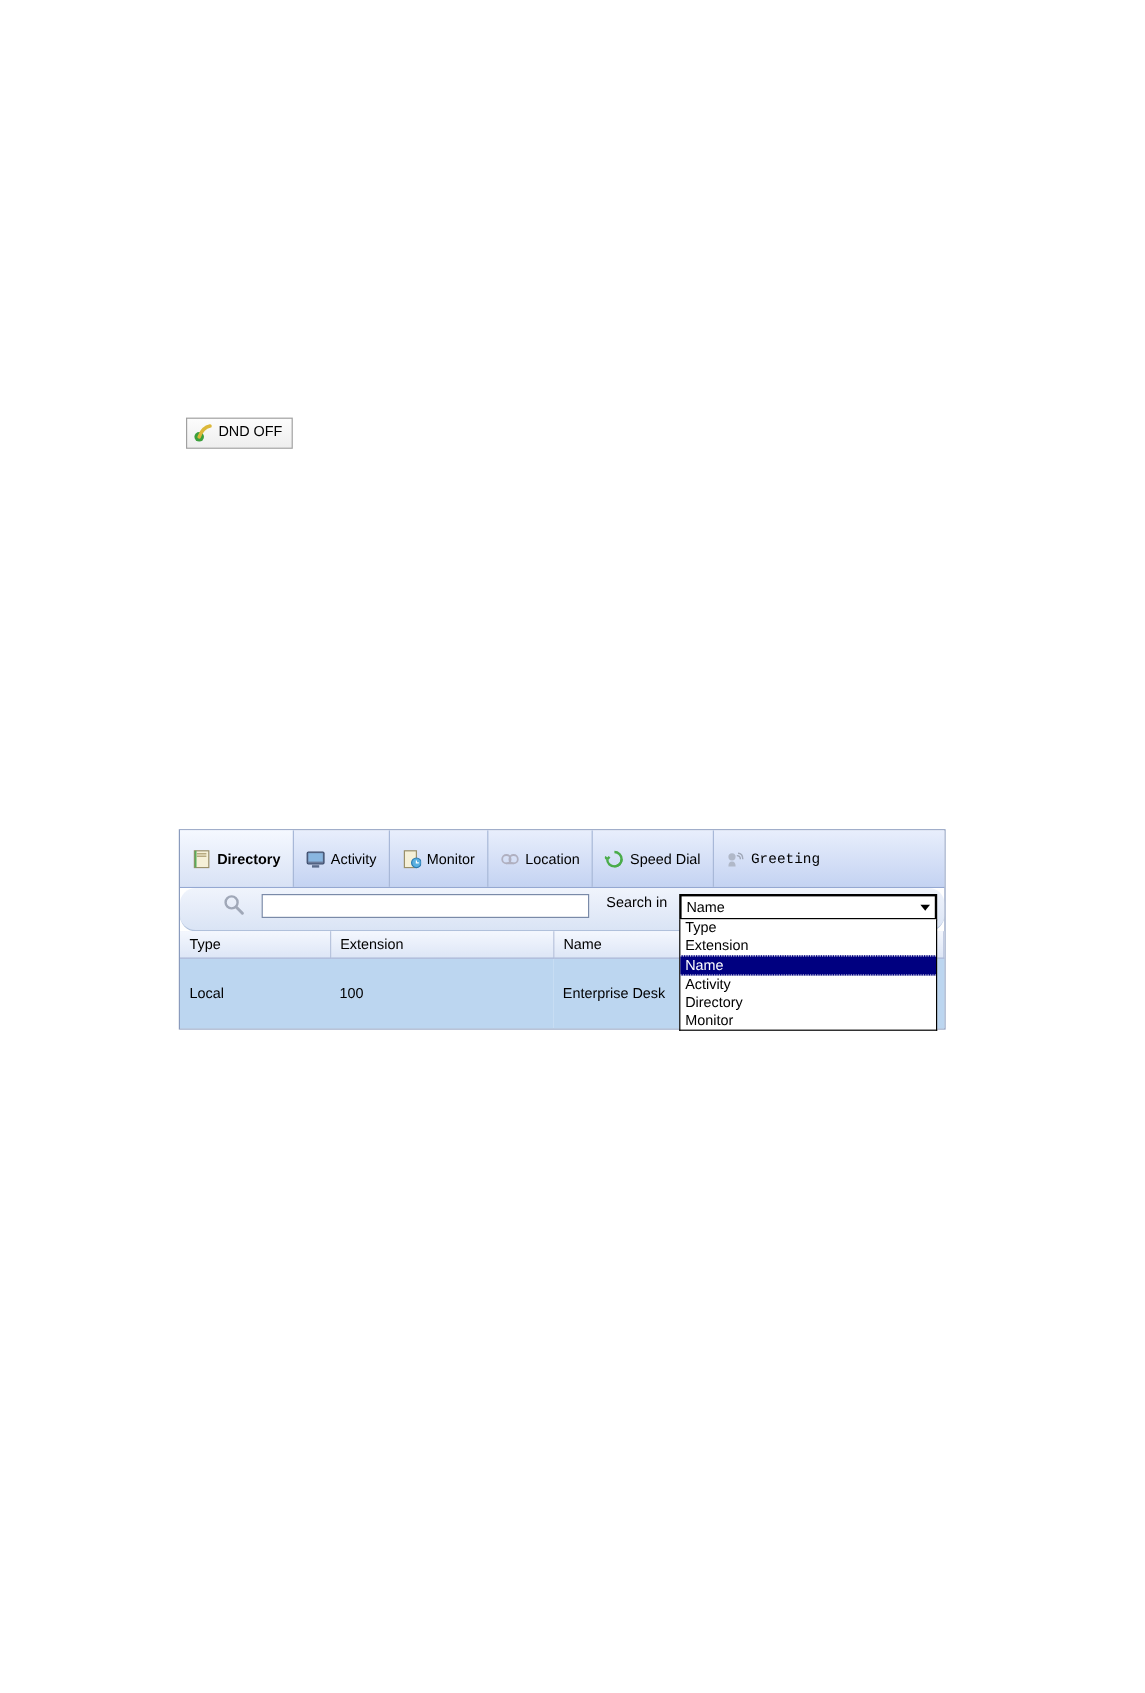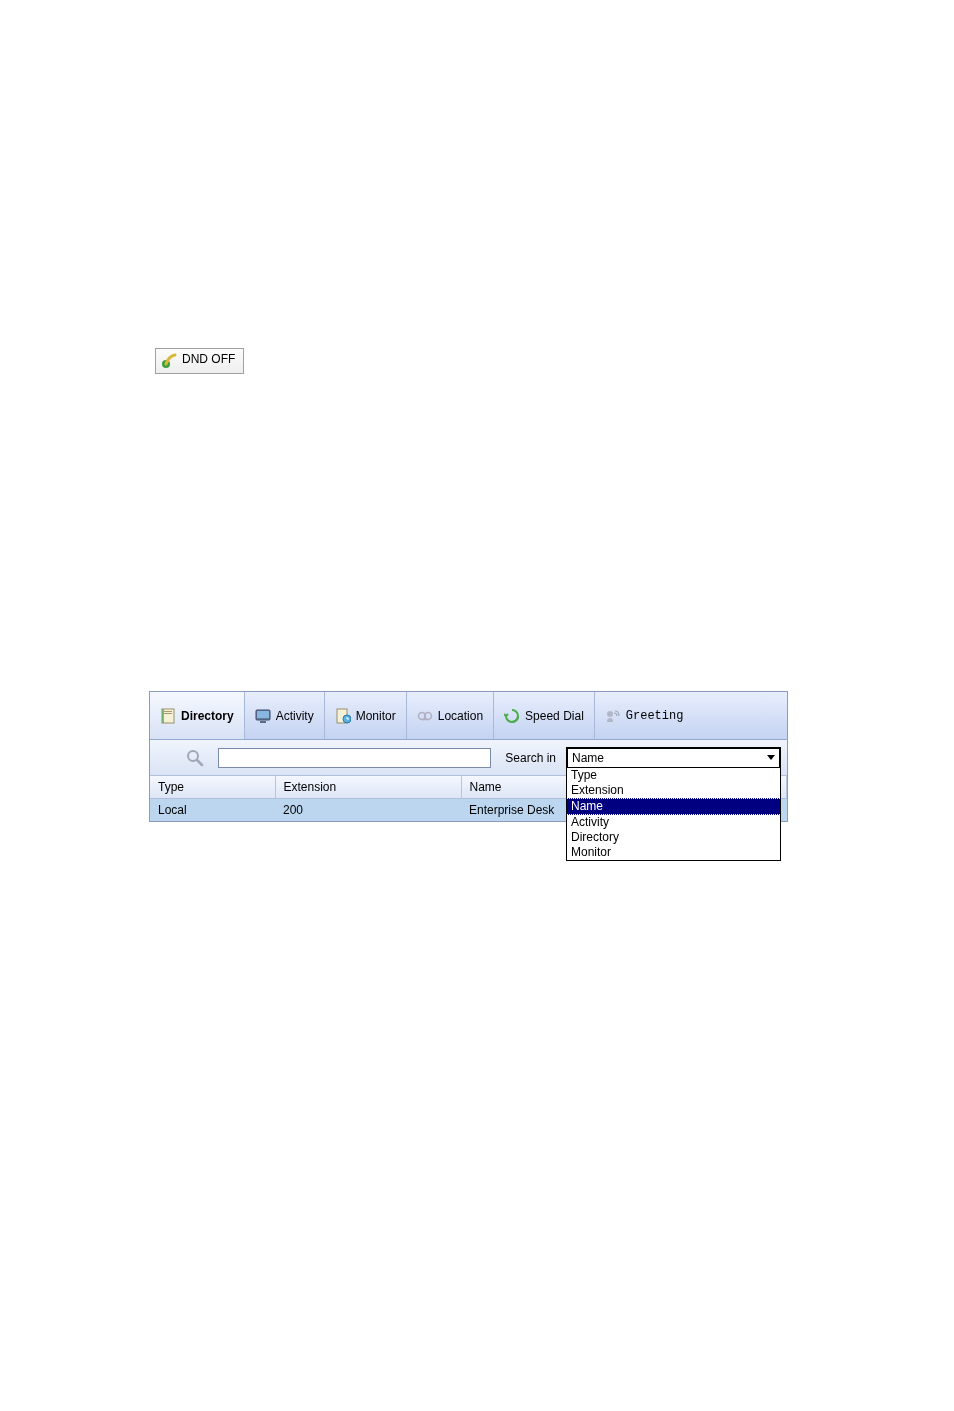--- a/index.html
+++ b/index.html
@@ -61,26 +61,26 @@
     }
     .tab-icon {
       width: 16px;
       height: 16px;
       flex-shrink: 0;
     }
     .tab:last-child { border-right: none; font-family: Liberation Mono, monospace; }
     
     .searchbar {
       display: flex;
-      align-items: center;
       background: linear-gradient(#f0f4fc, #dae4f5);
       padding: 5px 6px;
       gap: 6px;
       border-bottom: 1px solid #b0c0db;
       height: 36px;
+      border-radius: 13px;
     }
     .search-icon {
       width: 18px;
       height: 18px;
       margin-left: 30px;
       margin-right: 8px;
     }
     .search-input {
       flex: 1;
       border: 1px solid #7a8aa8;
@@ -145,21 +145,21 @@
     .table th {
       text-align: left;
       font-weight: normal;
       background: linear-gradient(#f4f7fe, #dde6f6);
       border-right: 1px solid #b8c4dd;
       border-bottom: 1px solid #b0bddb;
       padding: 4px 8px;
       color: #000;
     }
     .table td {
-      padding: 4px 8px;
+      padding: 22px 8px;
     }
     .table tr.datarow {
       background: #bcd6f0;
     }
     .col-type { width: 125px; }
     .col-ext { width: 186px; }
     .col-name { width: auto; }
   </style>
 </head>
 <body>
@@ -269,19 +269,19 @@
     <thead>
       <tr>
         <th class="col-type">Type</th>
         <th class="col-ext">Extension</th>
         <th class="col-name">Name</th>
       </tr>
     </thead>
     <tbody>
       <tr class="datarow">
         <td>Local</td>
-        <td>200</td>
+        <td>100</td>
         <td>Enterprise Desk</td>
       </tr>
     </tbody>
   </table>
 
 </div>
 
 </body></html>

